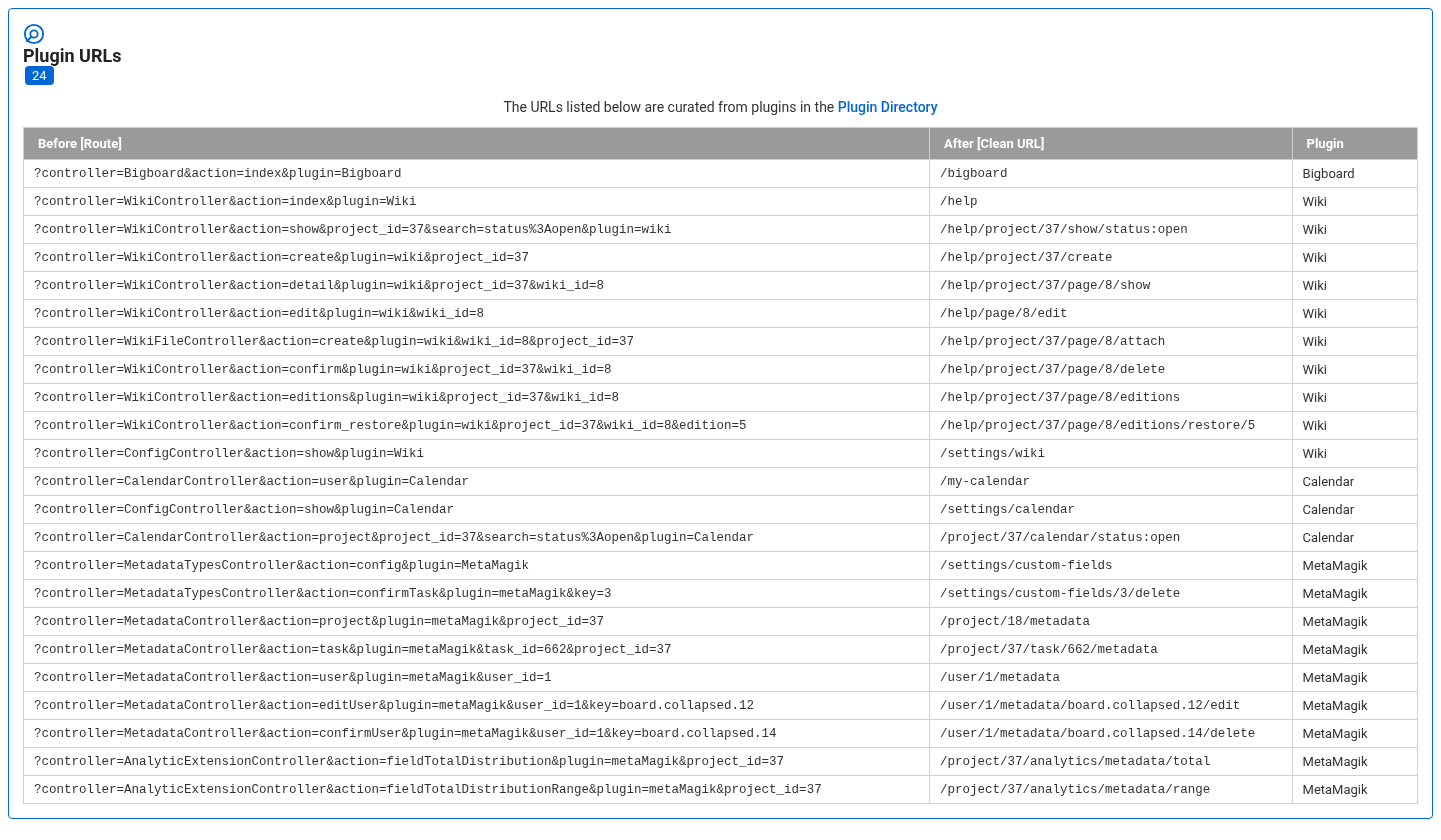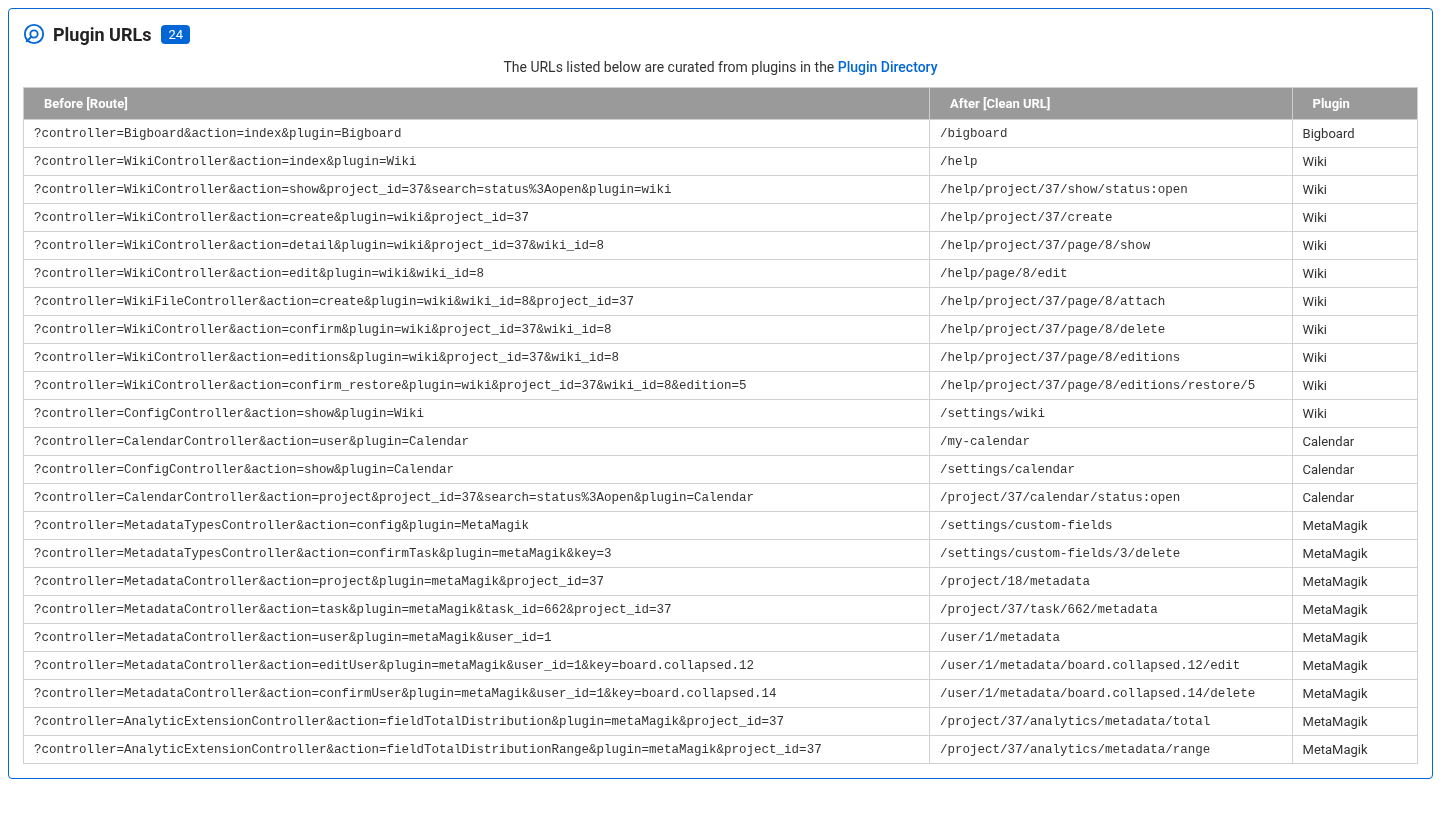--- a/index.html
+++ b/index.html
@@ -12,23 +12,24 @@
     color: #333;
   }
   .panel {
     border: 1px solid #0366d6;
     border-radius: 4px;
     padding: 14px 14px 14px 14px;
     background: #fff;
   }
   .panel-header {
     display: flex;
-    align-items: center;
-    gap: 8px;
+    align-items: flex-start;
+    gap: 0;
     margin-bottom: 14px;
+    flex-direction: column;
   }
   .panel-header .icon {
     width: 22px;
     height: 22px;
     display: inline-flex;
     align-items: center;
     justify-content: center;
   }
   .panel-title {
     font-size: 18px;
@@ -58,21 +59,21 @@
   }
   table {
     width: 100%;
     border-collapse: collapse;
     font-size: 13px;
   }
   thead th {
     background: #9a9a9a;
     color: #fff;
     text-align: left;
-    padding: 8px 20px;
+    padding: 8px 14px;
     font-weight: 700;
     border: 1px solid #cfcfcf;
     margin-top: 25px;
   }
   tbody td {
     padding: 6px 10px;
     border: 1px solid #d0d0d0;
     font-family: "SFMono-Regular", Consolas, "Liberation Mono", Menlo, monospace;
     font-size: 12.5px;
     color: #333;

